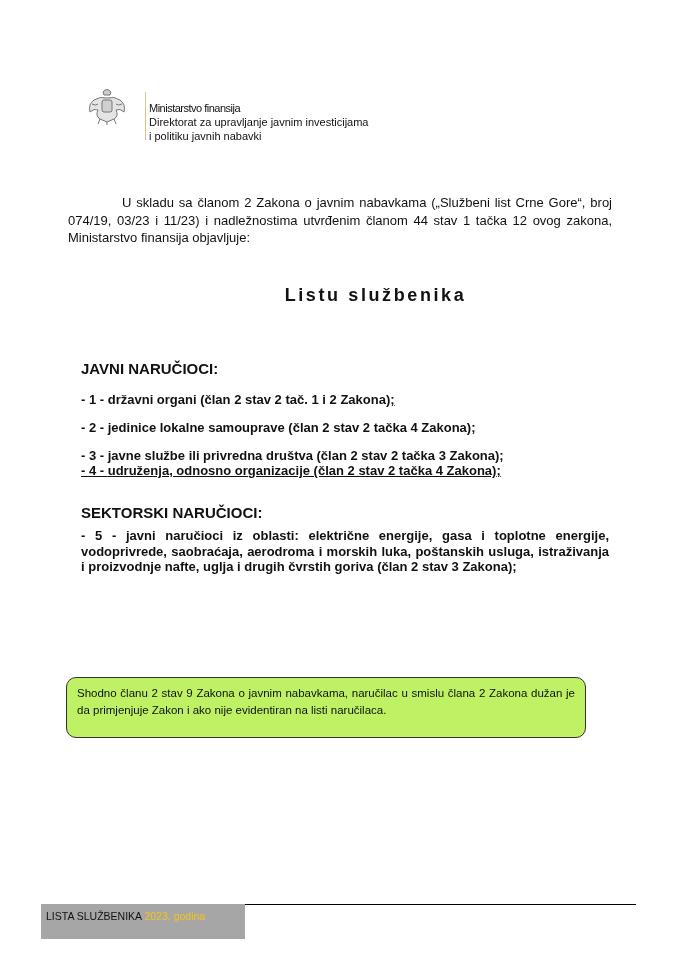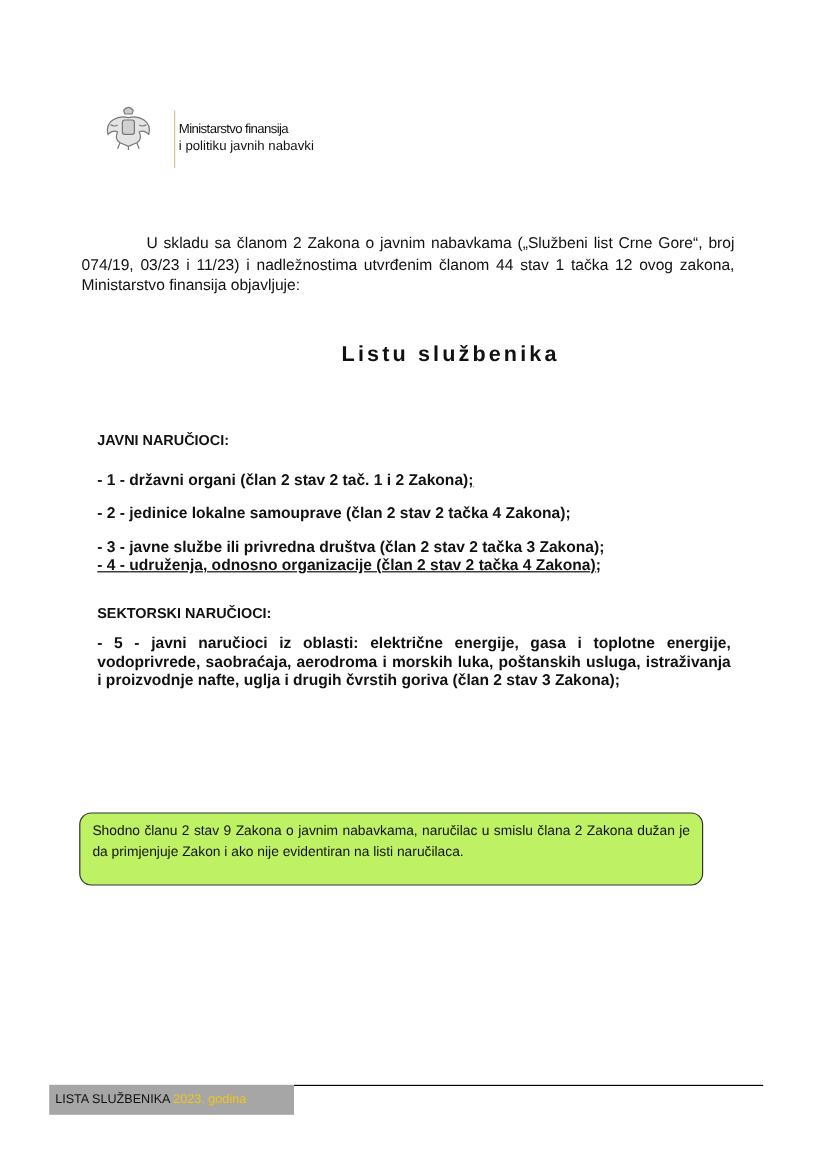--- a/index.html
+++ b/index.html
@@ -7,50 +7,51 @@
            font-family: "Liberation Sans", sans-serif; color: #111; }
     .header { position: absolute; left: 86px; top: 86px; height: 60px; }
     .logo { position: absolute; left: 0; top: 0; width: 42px; height: 40px; }
     .vline { position: absolute; left: 59px; top: 6px; width: 1px; height: 48px; background: #d9c48a; }
     .header-text { position: absolute; left: 63px; top: 15px; font-size: 11px; line-height: 14px; white-space: nowrap; }
     .header-text .ministry { letter-spacing: -0.5px; }
     .intro { position: absolute; left: 68px; top: 194px; width: 544px; font-size: 13px; line-height: 17.5px; text-align: justify; }
     .intro .indent { display: inline-block; width: 54px; }
     .title { position: absolute; left: 0; top: 285px; width: 679px; text-align: center;
              font-size: 18px; font-weight: bold; letter-spacing: 2.6px; padding-left: 36px; }
-    .section-heading { position: absolute; left: 81px; font-size: 12px; font-weight: bold; }
+    .section-heading { position: absolute; left: 81px; font-size: 15px; font-weight: bold; }
     .item { position: absolute; left: 81px; font-size: 13px; font-weight: bold; white-space: nowrap; }
     .u { text-decoration: underline; }
     .item5 { position: absolute; left: 81px; top: 528px; width: 528px; font-size: 13px; font-weight: bold;
              line-height: 15.5px; text-align: justify; }
     .note { position: absolute; left: 66px; top: 677px; width: 520px; height: 61px;
             background: #bef264; border: 1.5px solid #333; border-radius: 10px;
             padding: 7px 10px; box-sizing: border-box; font-size: 11.5px; line-height: 17px;
             text-align: justify; color: #111; }
     .footer-line { position: absolute; left: 245px; top: 904px; width: 391px; height: 1px; background: #000; }
-    .footer-box { position: absolute; left: 41px; top: 904px; width: 204px; height: 25px; background: #a6a6a6;
+    .footer-box { position: absolute; left: 41px; top: 904px; width: 204px; height: 35px; background: #a6a6a6;
                   font-size: 10.5px; line-height: 25px; padding-left: 5px; box-sizing: border-box; white-space: nowrap; }
     .footer-box .year { color: #f5c518; }
   </style>
 </head>
 <body>
 
 <div class="header">
   <svg class="logo" viewBox="0 0 42 40">
     <g fill="none" stroke="#777" stroke-width="1">
       <path d="M17 6 Q21 1 25 6 L24 9 L18 9 Z" fill="#ccc"></path>
       <path d="M8 14 Q2 18 4 26 Q8 22 12 24 Q9 30 14 33 L21 36 L28 33 Q33 30 30 24 Q34 22 38 26 Q40 18 34 14 Q28 10 21 12 Q14 10 8 14 Z" fill="#e4e4e4"></path>
       <rect x="16" y="14" width="10" height="12" rx="2" fill="#d0d0d0"></rect>
       <path d="M14 33 L12 38 M28 33 L30 38 M21 36 L21 39"></path>
       <path d="M6 18 Q10 20 12 18 M36 18 Q32 20 30 18"></path>
     </g>
   </svg>
   <div class="vline"></div>
   <div class="header-text">
     <div class="ministry">Ministarstvo finansija</div>
+    <div>Direktorat za upravljanje javnim investicijama</div>
     <div>i politiku javnih nabavki</div>
   </div>
 </div>
 
 <div class="intro"><span class="indent"></span><span>U skladu sa članom 2 Zakona o javnim nabavkama („Službeni list Crne Gore“, broj  074/19, 03/23 i 11/23) i  nadležnostima utvrđenim članom 44 stav 1 tačka 12 ovog  zakona, Ministarstvo finansija objavljuje:</span></div>
 
 <div class="title">Listu službenika</div>
 
 <div class="section-heading" style="top:360px;">JAVNI NARUČIOCI:</div>
 

